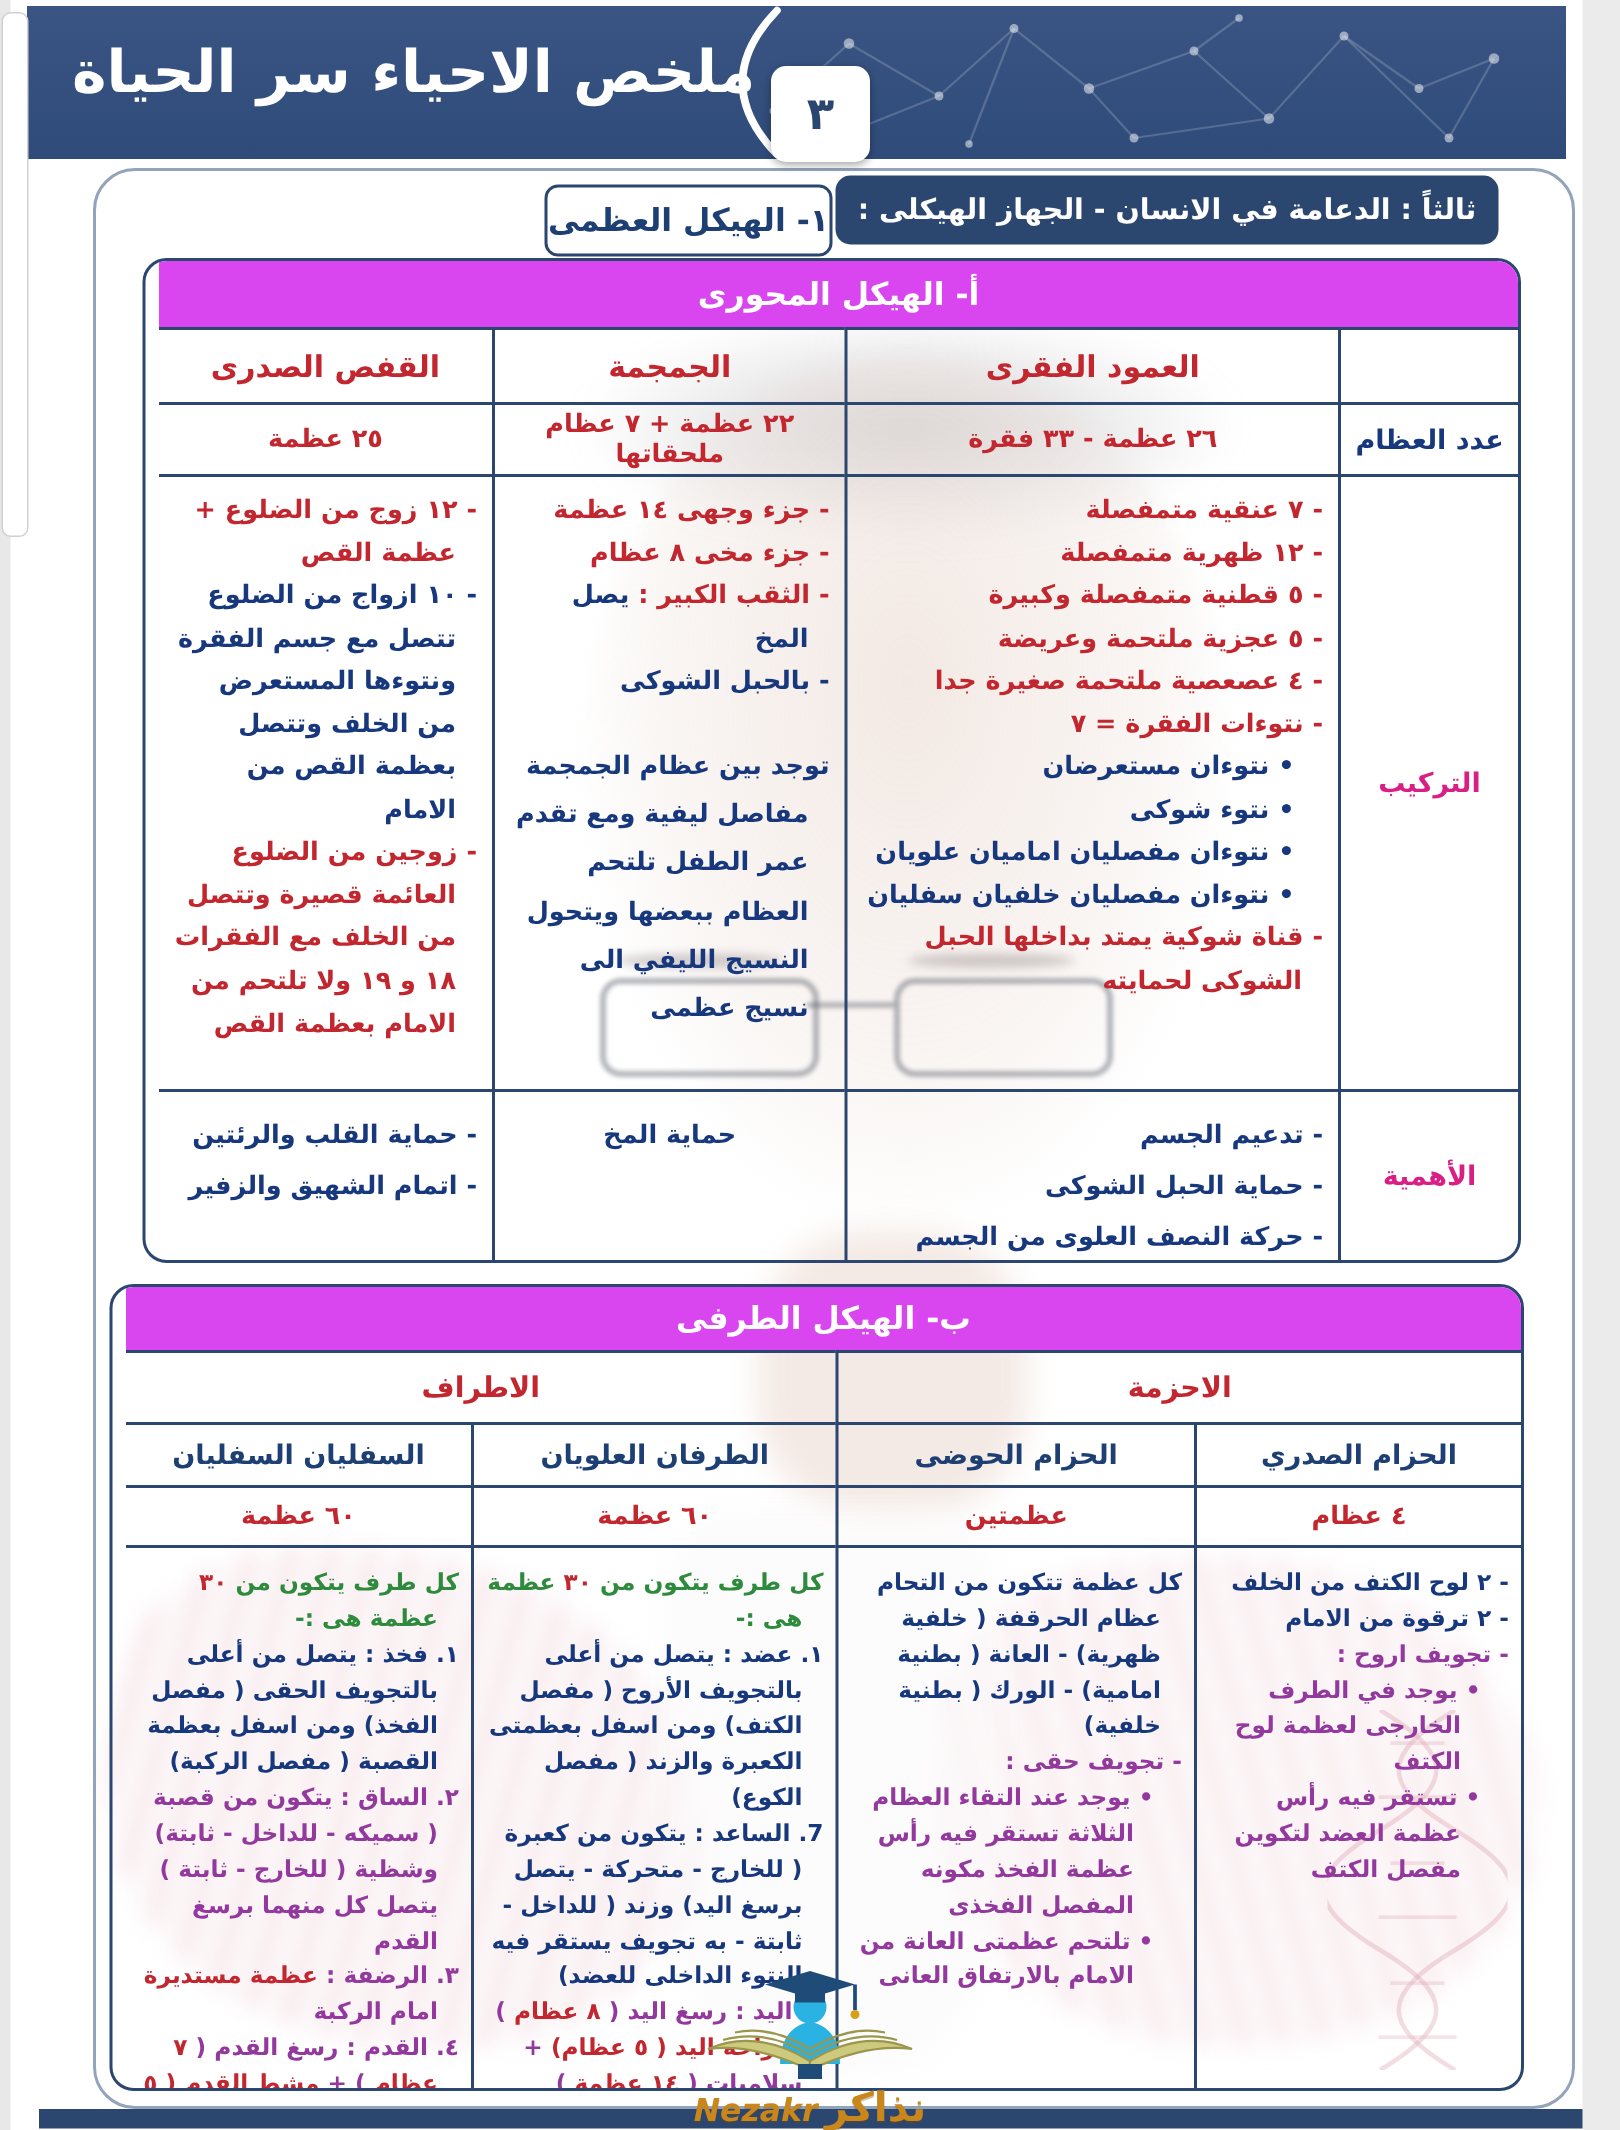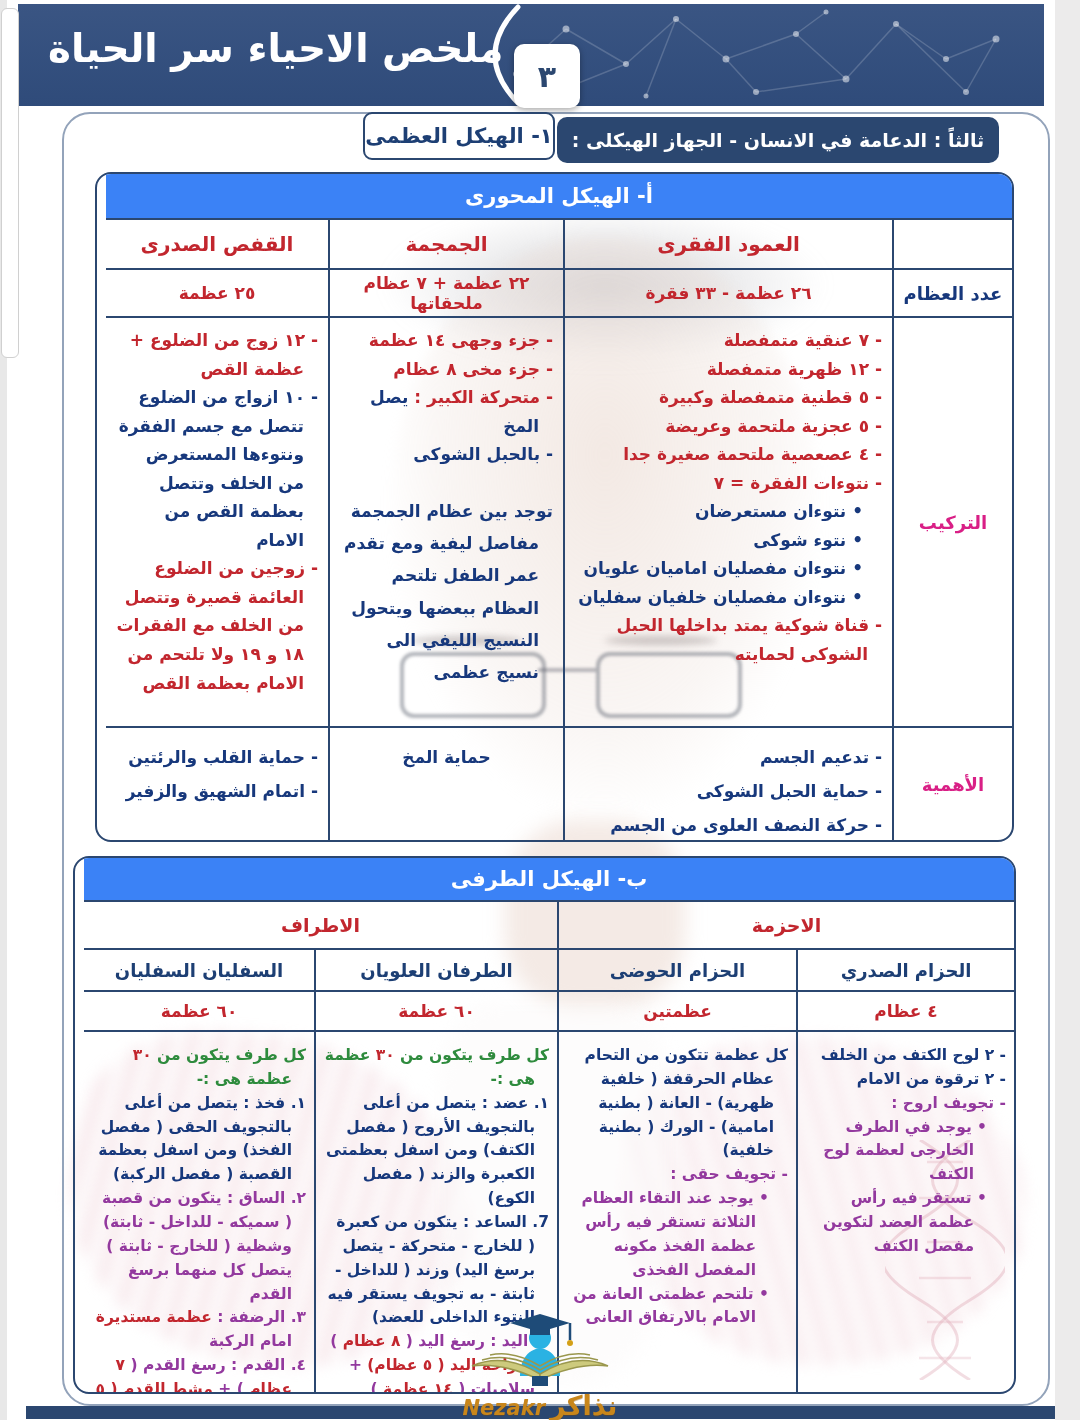--- a/index.html
+++ b/index.html
@@ -18,30 +18,30 @@
   .net{position:absolute;right:8px;top:0;}
   .paren{position:absolute;left:438px;top:0;}
   .pagenum{position:absolute;left:514px;top:44px;width:66px;height:64px;background:#fff;border-radius:10px;
            box-shadow:0 2px 6px rgba(0,0,0,.35);display:flex;align-items:center;justify-content:center;
            font-size:30px;color:#2b4770;z-index:4;}
   
   .frame{position:absolute;left:62px;top:112px;width:984px;height:1290px;border:2px solid #93a3ba;
          border-radius:28px;z-index:2;background:transparent;}
   .secpill{position:absolute;left:557px;top:117px;width:442px;height:46px;background:#2b4770;border-radius:10px;
            color:#fff;font-size:19px;display:flex;align-items:center;justify-content:center;z-index:4;}
-  .secbox{position:absolute;left:363px;top:112px;width:188px;height:44px;background:#fff;border:2.5px solid #2b4770;
+  .secbox{position:absolute;left:363px;top:123px;width:188px;height:44px;background:#fff;border:2.5px solid #2b4770;
           border-radius:9px;color:#1d3f74;font-size:21px;display:flex;align-items:center;justify-content:center;z-index:5;}
   
   .tbl{position:absolute;border:2.5px solid #2b4770;border-radius:16px;overflow:hidden;z-index:3;display:grid;}
   .tA{left:95px;top:172px;width:915px;height:666px;grid-template-columns:120px 329px 235px 222px;
       grid-template-rows:44px 50px 48px 410px auto;}
   .tB{left:73px;top:856px;width:939px;height:534px;grid-template-columns:218px 239px 243px 230px;
       grid-template-rows:42px 48px 42px 40px auto;}
   .cell{min-width:0;min-height:0;}
-  .band{grid-column:1/5;background:#3b82f6;color:#fff;font-size:21px;display:flex;align-items:center;justify-content:center;}
+  .band{grid-column:1/5;background:#d946ef;color:#fff;font-size:21px;display:flex;align-items:center;justify-content:center;}
   .ct{border-top:2px solid #2b4770;}
   .cl{border-left:2px solid #2b4770;}
   .mid{display:flex;align-items:center;justify-content:center;text-align:center;}
   .chead{font-size:20px;color:#c2262e;}
   .ghead{font-size:19px;color:#c2262e;}
   .bhead{font-size:18px;color:#1d3f74;}
   .cnt{font-size:17px;color:#c2262e;}
   .lab{font-size:18px;color:#17387c;}
   .plab{color:#d91f86;}
   .body{padding:8px 10px;font-size:17px;line-height:1.68;overflow:hidden;text-align:right;}
@@ -190,21 +190,21 @@
         <div class="ln c-red">- نتوءات الفقرة = ٧</div>
         <div class="ln sub c-blue">• نتوءان مستعرضان</div>
         <div class="ln sub c-blue">• نتوء شوكى</div>
         <div class="ln sub c-blue">• نتوءان مفصليان اماميان علويان</div>
         <div class="ln sub c-blue">• نتوءان مفصليان خلفيان سفليان</div>
         <div class="ln c-red">- قناة شوكية يمتد بداخلها الحبل الشوكى لحمايته</div>
       </div>
     <div class="cell ct cl body">
         <div class="ln c-red">- جزء وجهى  ١٤ عظمة</div>
         <div class="ln c-red">- جزء مخى  ٨ عظام</div>
-        <div class="ln"><span class="c-red">- متحركة الكبير : </span><span class="c-blue">يصل المخ</span></div>
+        <div class="ln"><span class="c-red">- الثقب الكبير : </span><span class="c-blue">يصل المخ</span></div>
         <div class="ln c-blue">- بالحبل الشوكى</div>
         <div class="ln note c-blue">توجد بين عظام الجمجمة مفاصل ليفية ومع تقدم عمر الطفل تلتحم العظام ببعضها ويتحول النسيج الليفي الى نسيج عظمى</div>
       </div>
     <div class="cell ct body">
         <div class="ln c-red">- ١٢ زوج من الضلوع + عظمة القص</div>
         <div class="ln c-blue">- ١٠ ازواج من الضلوع تتصل مع جسم الفقرة ونتوءها المستعرض من الخلف وتتصل بعظمة القص من الامام</div>
         <div class="ln c-red">- زوجين من الضلوع العائمة قصيرة وتتصل من الخلف مع الفقرات ١٨ و ١٩ ولا تلتحم من الامام بعظمة القص</div>
       </div>
 
     <div class="cell ct cl mid lab plab">الأهمية</div>

